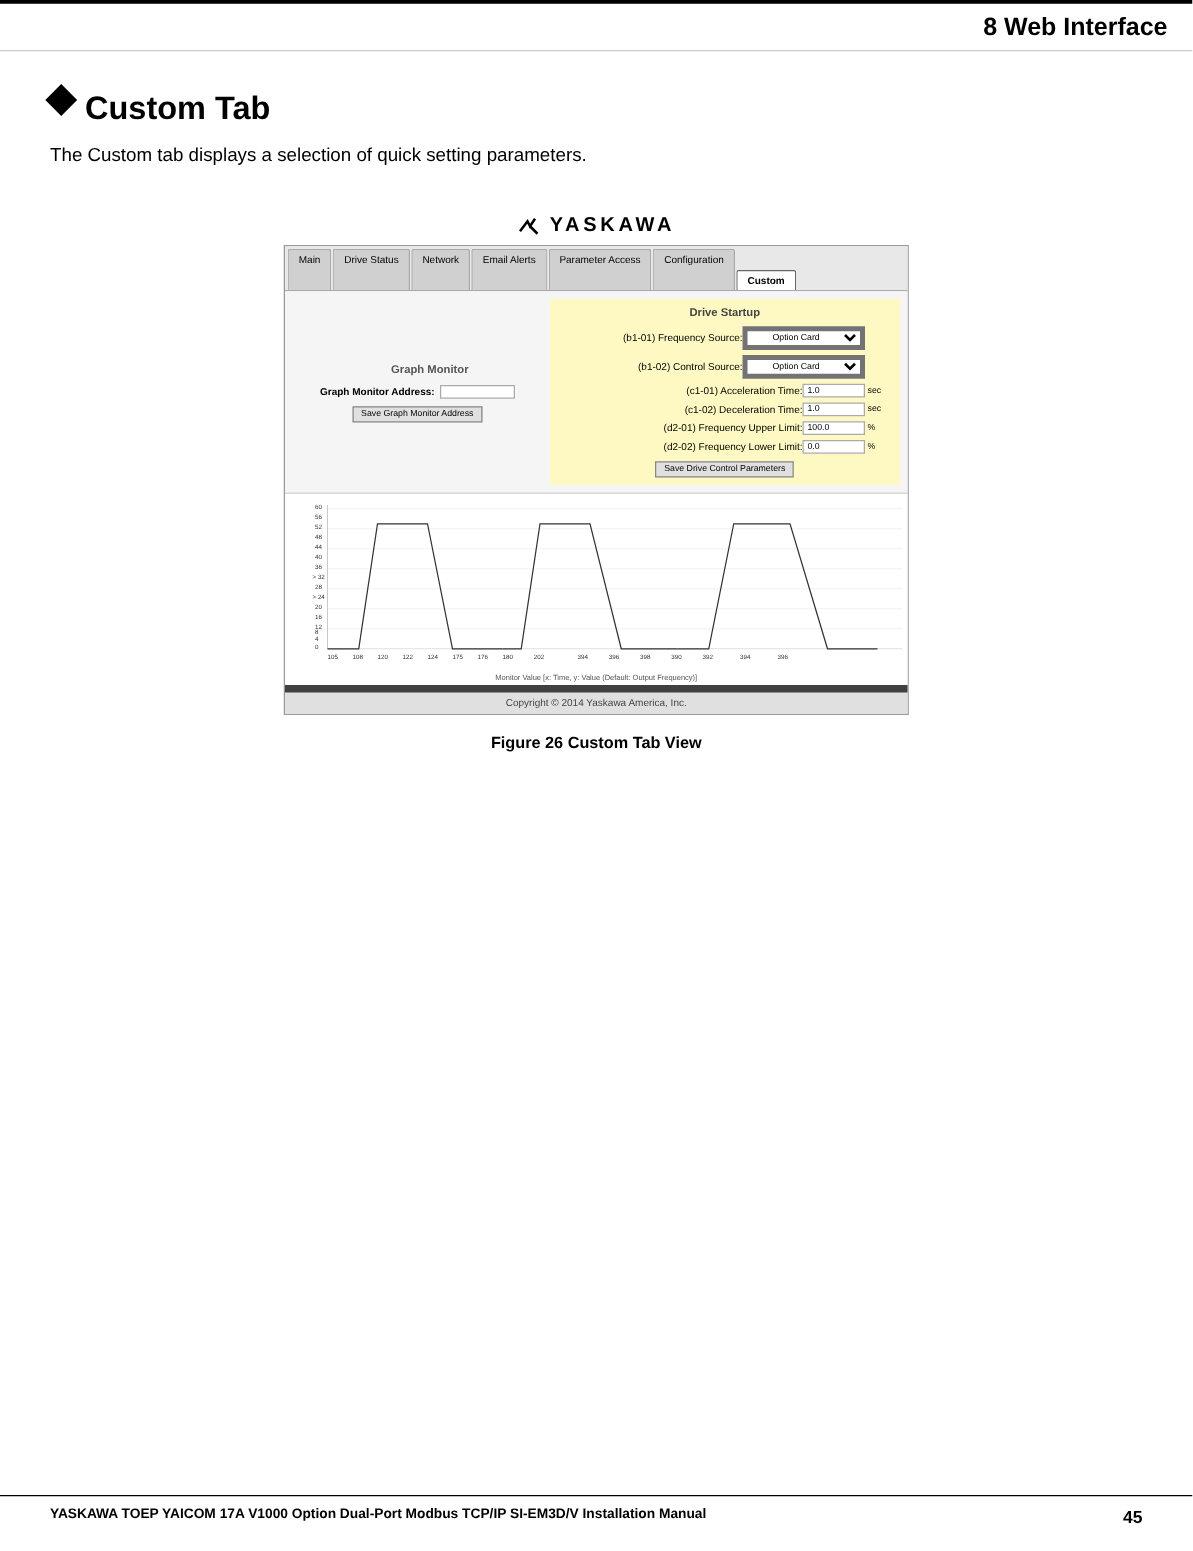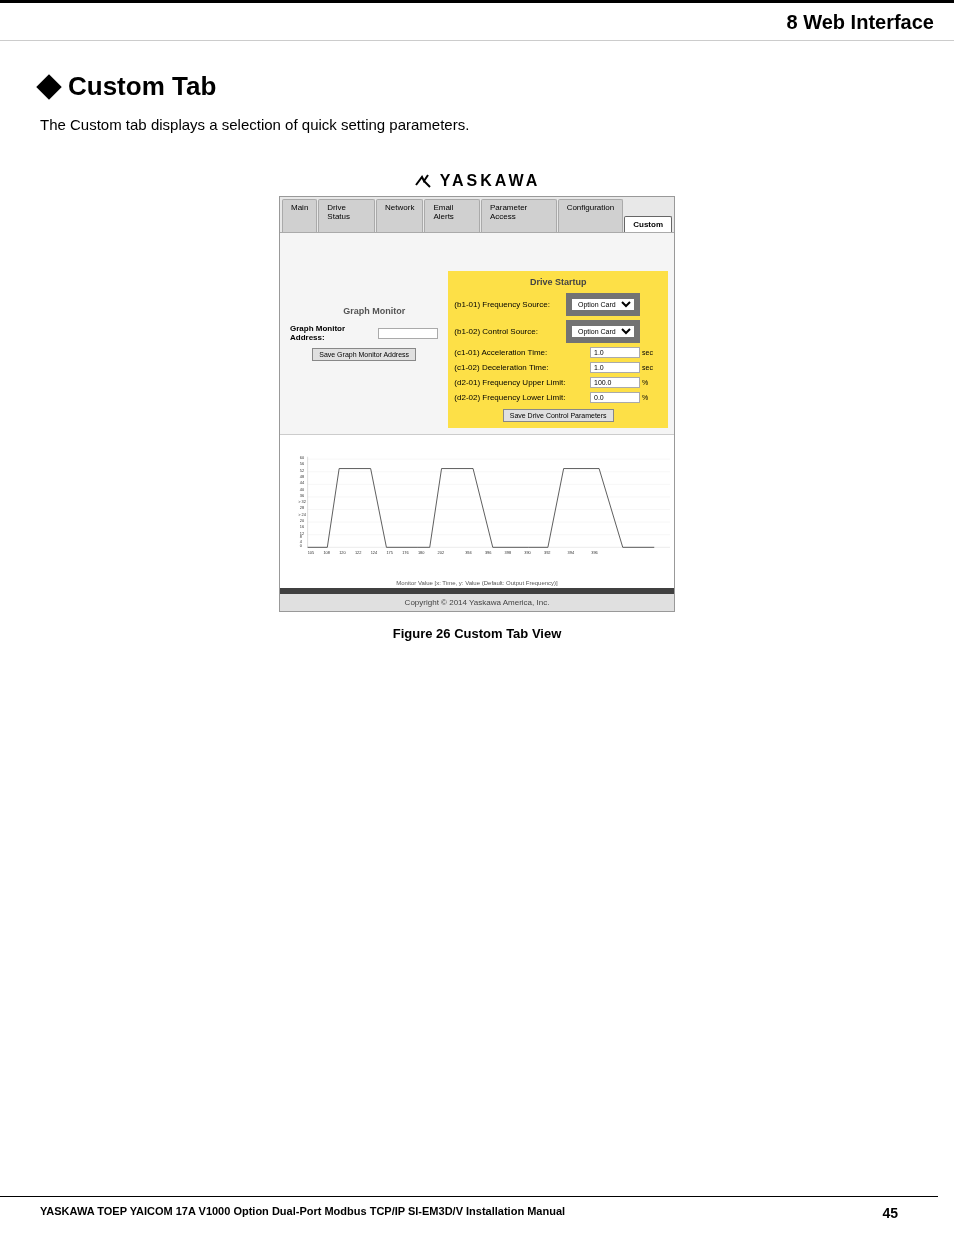--- a/index.html
+++ b/index.html
@@ -26,21 +26,20 @@
     
     .main-content {
       padding: 30px 40px 20px 40px;
     }
 
     .section-title {
       font-size: 26px;
       font-weight: bold;
       margin-bottom: 14px;
       display: flex;
-      align-items: center;
       gap: 10px;
     }
     .diamond-icon {
       width: 18px;
       height: 18px;
       background: #000;
       transform: rotate(45deg);
       display: inline-block;
       flex-shrink: 0;
     }
@@ -62,21 +61,21 @@
       display: flex;
       align-items: center;
       justify-content: center;
       gap: 6px;
     }
 
     
     .screenshot-box {
       border: 1px solid #999;
       background: #fff;
-      width: 396px;
+      width: 500px;
       margin: 0 auto;
       font-size: 9px;
     }
 
     
     .nav-tabs {
       display: flex;
       background: #e8e8e8;
       border-bottom: 1px solid #aaa;
       padding: 2px 2px 0;
@@ -149,54 +148,54 @@
       border: 1px solid #888;
       background: #e0e0e0;
       padding: 2px 6px;
       font-size: 7px;
       cursor: pointer;
       margin-top: 2px;
     }
 
     .right-panel {
       flex: 1.4;
-      background: #fde047;
+      background: #fef9c3;
       padding: 6px;
-      margin-top: 32px;
     }
 
     .drive-startup-title {
       text-align: center;
       font-size: 9px;
       font-weight: bold;
       margin-bottom: 6px;
       color: #444;
     }
 
     .param-row {
       display: flex;
       align-items: center;
       justify-content: space-between;
       margin-bottom: 4px;
       font-size: 8px;
     }
     .param-label {
       font-size: 8px;
+      text-align: right;
       flex: 1.5;
     }
     .param-input {
       border: 1px solid #aaa;
       padding: 1px 3px;
       font-size: 7px;
       width: 50px;
       background: #fff;
     }
     .param-select {
-      border: 6px solid #737373;
-      padding: 1px 2px;
+      border: 4px solid #737373;
+      padding: 1px 16px;
       font-size: 7px;
       background: #fff;
     }
     .param-unit {
       font-size: 7px;
       margin-left: 2px;
       width: 20px;
     }
 
     .save-drive-btn {
@@ -251,21 +250,21 @@
       font-weight: bold;
       margin-top: 14px;
       margin-bottom: 30px;
     }
 
     
     .page-footer {
       position: absolute;
       bottom: 20px;
       left: 0;
-      right: 16px;
+      right: 0;
       display: flex;
       justify-content: space-between;
       padding: 0 40px;
       border-top: 1px solid #000;
       padding-top: 8px;
       font-size: 11px;
     }
     .page-footer-left {
       font-size: 11px;
     }

